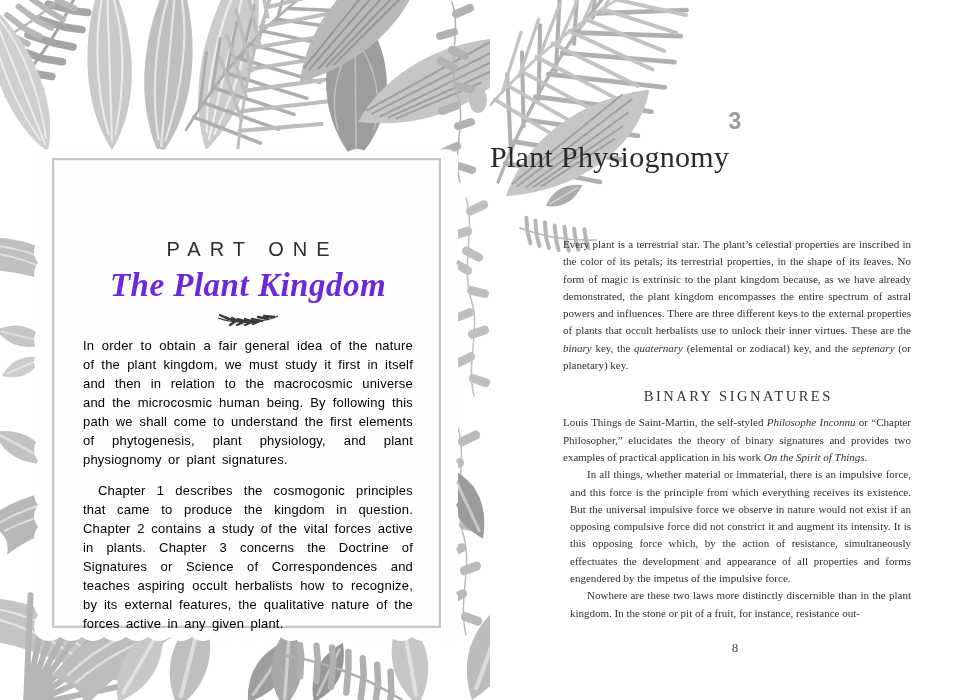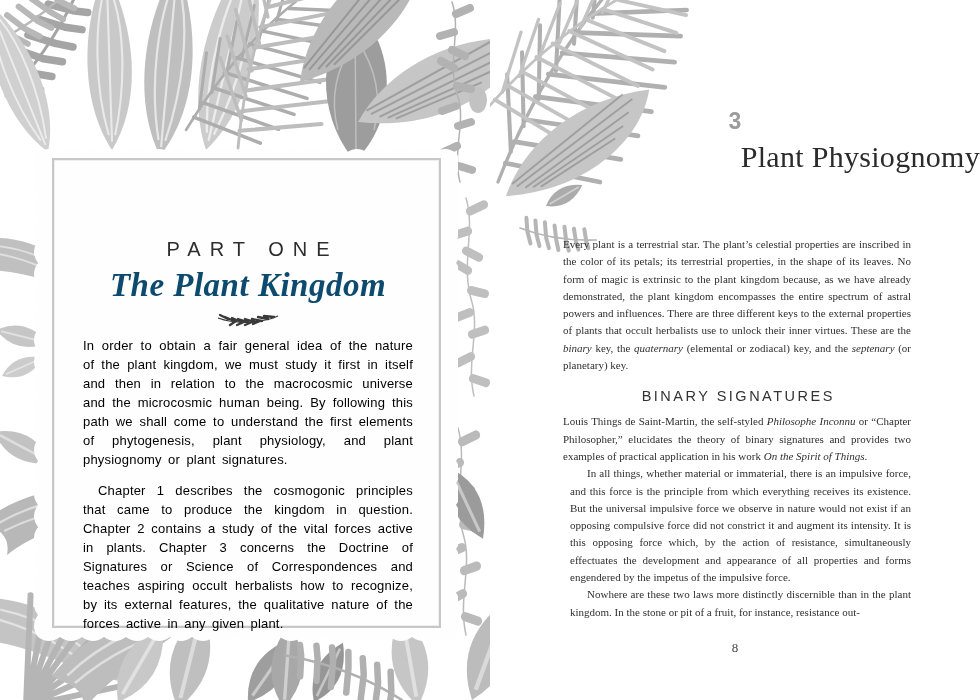--- a/index.html
+++ b/index.html
@@ -8,35 +8,35 @@
   .page{position:absolute;top:0;height:700px;width:490px;}
   .page-left{left:0;}
   .page-right{left:490px;background:#ffffff;}
   svg.decor{position:absolute;left:0;top:0;pointer-events:none;}
   .panel-svg{position:absolute;left:30px;top:143px;}
   .frame{position:absolute;left:52px;top:158px;width:389px;height:470px;box-sizing:border-box;
          border:2px solid #c7c7c7;box-shadow:0 0 0 1px #efefef inset;}
   .left-content{position:absolute;left:83px;top:238px;width:330px;text-align:center;}
   .part-label{font-size:20px;letter-spacing:9px;text-indent:9px;color:#2d2d2d;font-weight:500;}
   .part-title{margin:6px 0 0 0;font-family:"Liberation Serif",serif;font-style:italic;
-              font-weight:600;font-size:33px;color:#0c4a6e;letter-spacing:0.5px;}
+              font-weight:600;font-size:33px;color:#6d28d9;letter-spacing:0.5px;}
   .leaf-divider{display:block;margin:7px auto 0 auto;}
   .left-content p{margin:9px 0 0 0;font-size:13px;line-height:19px;text-align:justify;
                   color:#000000;word-spacing:2.5px;letter-spacing:0.2px;}
   .left-content p.indent{margin-top:12px;text-indent:15px;}
   .chapter-number{position:absolute;top:108px;left:0;width:100%;text-align:center;
                   font-size:23px;font-weight:bold;color:#9c9c9c;}
-  .chapter-title{position:absolute;top:140px;left:0;width:100%;text-align:right;margin:0;
+  .chapter-title{position:absolute;top:140px;left:0;width:100%;text-align:left;margin:0;
                  font-family:"Liberation Serif",serif;font-weight:500;font-size:30px;
                  color:#2b2b2b;letter-spacing:0.3px;}
   .right-content{position:absolute;left:73px;top:236px;width:348px;}
   .right-content p{margin:0;font-family:"Liberation Serif",serif;font-size:11px;
                    line-height:17.3px;color:#2f2f2f;text-align:justify;}
   .right-content p.indent{text-indent:17px;margin-left:7px;}
-  .right-content h2{margin:14px 0 9px 0;font-family:Liberation Sans, sans-serif;
+  .right-content h2{margin:14px 0 9px 0;font-family:Liberation Serif, serif;
                     font-size:14.5px;font-weight:500;letter-spacing:2.5px;text-indent:2.5px;
                     color:#333333;text-align:center;}
   .it{font-style:italic;}
   .page-number{position:absolute;top:640px;left:0;width:100%;text-align:center;
                font-family:"Liberation Serif",serif;font-size:13px;color:#454545;}
 </style>
 </head>
 <body>
 
 <div class="spread">

